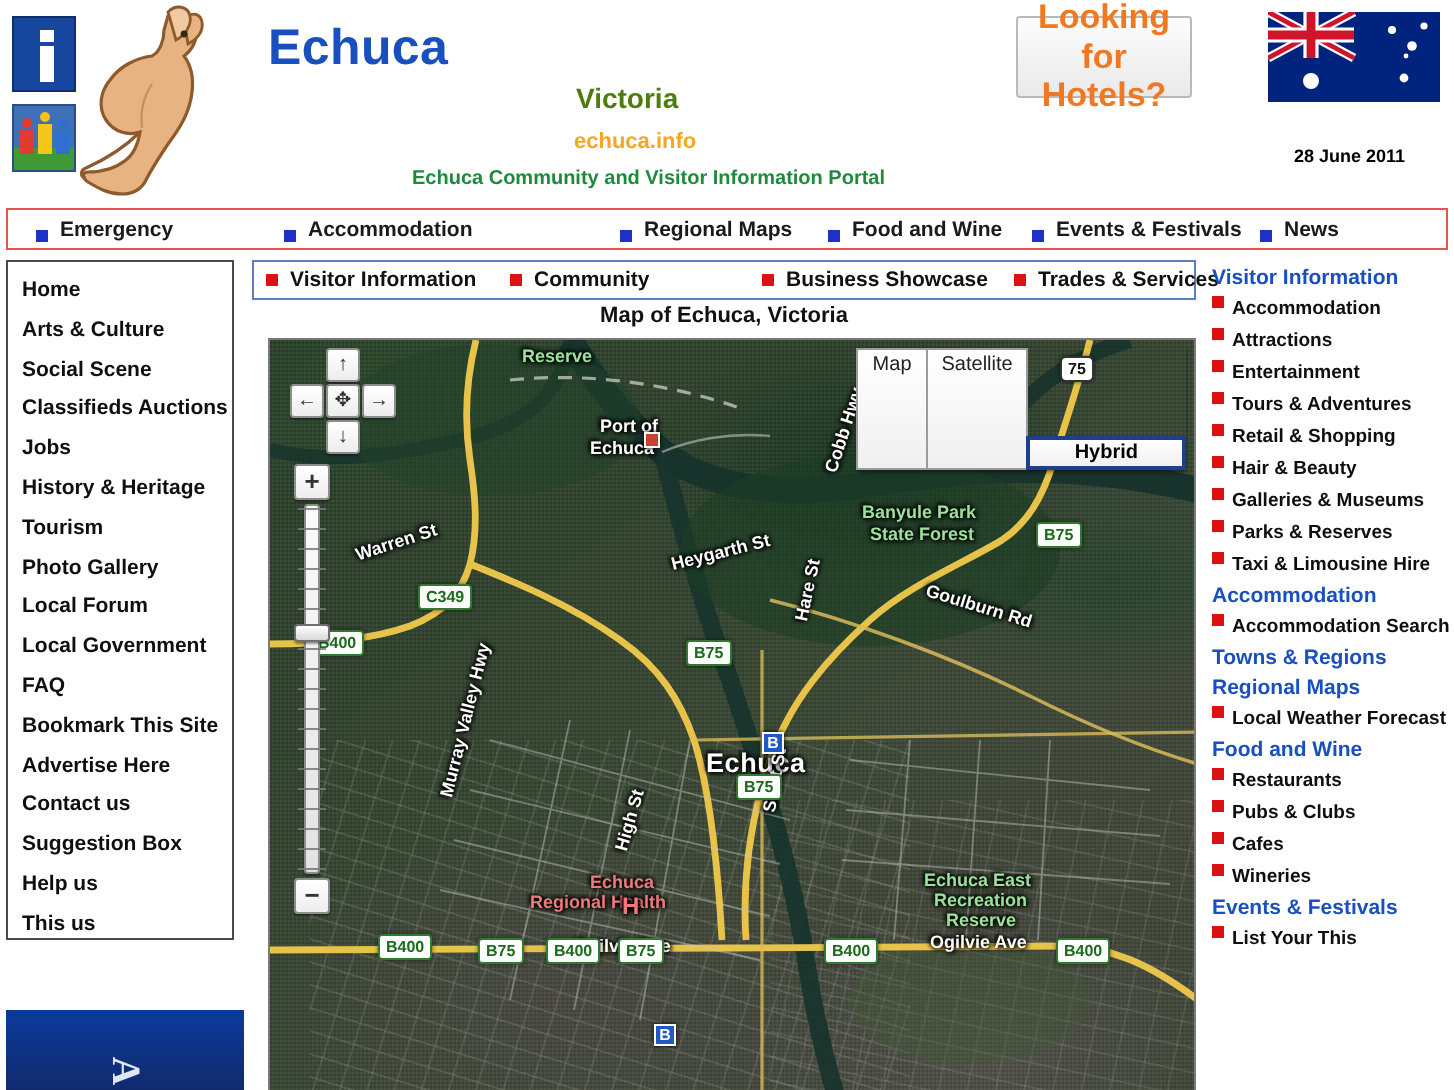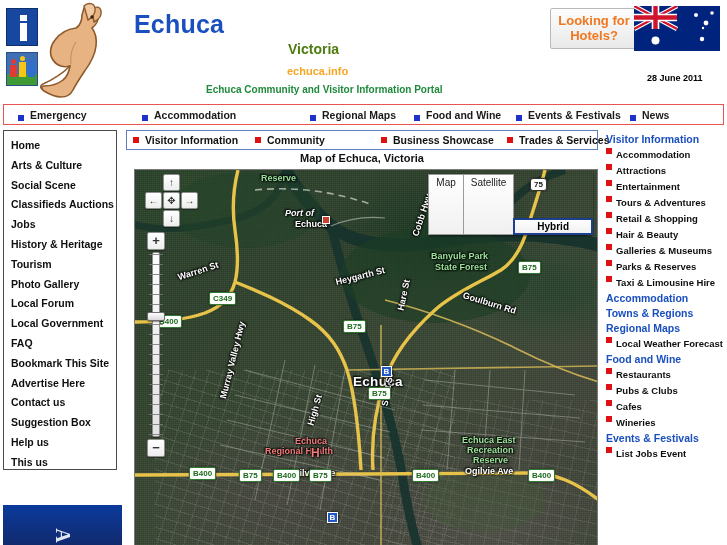--- a/index.html
+++ b/index.html
@@ -53,24 +53,24 @@
   #title-domain {
     position: absolute; left: 287px; top: 65px;
     font-size: 11px; font-weight: bold; color: #f5a623;
   }
   #title-tagline {
     position: absolute; left: 206px; top: 84px;
     font-size: 10px; font-weight: bold; color: #1f8a3b;
   }
 
   #hotels-btn {
-    position: absolute; left: 550px; top: 8px; width: 88px; height: 41px;
+    position: absolute; left: 508px; top: 8px; width: 88px; height: 41px;
     background: linear-gradient(#fdfdfd, #e9e9e9);
     border: 1px solid #b9b9b9; border-radius: 2px;
-    color: #f07820; font-size: 13px; font-weight: bold;
+    color: #f07820; font-size: 17px; font-weight: bold;
     display: flex; align-items: center; justify-content: center;
     text-align: center; line-height: 1.15; cursor: pointer;
   }
 
   #au-flag {
     position: absolute; left: 634px; top: 6px; width: 86px; height: 45px;
     background: #00247d; overflow: hidden; border: 0;
   }
 
   #header-date {
@@ -458,21 +458,21 @@
           <path d="M290 210 L440 225"></path>
             <path d="M288 235 L445 248"></path>
           <path d="M286 260 L450 272"></path>
           <path d="M320 200 L312 300"></path>
             <path d="M355 200 L348 300"></path>
           <path d="M390 200 L384 300"></path>
         </g>
       </svg>
 
       <div class="mlabel green" style="left:126px; top:3px;">Reserve</div>
-      <div class="mlabel" style="left:150px; top:38px;font-style:italic;">Port of</div>
+      <div class="mlabel" style="left:165px; top:38px;">Port of</div>
       <div class="mlabel" style="left:160px; top:49px;">Echuca</div>
       <div class="mlabel green" style="left:296px; top:81px;">Banyule Park</div>
       <div class="mlabel green" style="left:300px; top:92px;">State Forest</div>
       <div class="mlabel city" style="left:218px; top:204px;">Echuca</div>
       <div class="mlabel red" style="left:160px; top:266px;">Echuca</div>
       <div class="mlabel red" style="left:130px; top:276px;">Regional Health</div>
       <div class="mlabel green" style="left:327px; top:265px;">Echuca East</div>
       <div class="mlabel green" style="left:332px; top:275px;">Recreation</div>
       <div class="mlabel green" style="left:338px; top:285px;">Reserve</div>
 
@@ -543,25 +543,26 @@
       <div class="rs-item"><span class="rbullet"></span><span>Accommodation</span></div>
       <div class="rs-item"><span class="rbullet"></span><span>Attractions</span></div>
       <div class="rs-item"><span class="rbullet"></span><span>Entertainment</span></div>
       <div class="rs-item"><span class="rbullet"></span><span>Tours &amp; Adventures</span></div>
       <div class="rs-item"><span class="rbullet"></span><span>Retail &amp; Shopping</span></div>
       <div class="rs-item"><span class="rbullet"></span><span>Hair &amp; Beauty</span></div>
       <div class="rs-item"><span class="rbullet"></span><span>Galleries &amp; Museums</span></div>
       <div class="rs-item"><span class="rbullet"></span><span>Parks &amp; Reserves</span></div>
       <div class="rs-item"><span class="rbullet"></span><span>Taxi &amp; Limousine Hire</span></div>
       <div class="rs-head">Accommodation</div>
+      <div class="rs-item"><span class="rbullet"></span><span>Accommodation Search</span></div>
       <div class="rs-head">Towns &amp; Regions</div>
       <div class="rs-head">Regional Maps</div>
       <div class="rs-item"><span class="rbullet"></span><span>Local Weather Forecast</span></div>
       <div class="rs-head">Food and Wine</div>
       <div class="rs-item"><span class="rbullet"></span><span>Restaurants</span></div>
       <div class="rs-item"><span class="rbullet"></span><span>Pubs &amp; Clubs</span></div>
       <div class="rs-item"><span class="rbullet"></span><span>Cafes</span></div>
       <div class="rs-item"><span class="rbullet"></span><span>Wineries</span></div>
       <div class="rs-head">Events &amp; Festivals</div>
-      <div class="rs-item"><span class="rbullet"></span><span>List Jobs Event</span></div>
+      <div class="rs-item"><span class="rbullet"></span><span>List Your This</span></div>
     </div>
 
 </div>
 
 </body></html>

